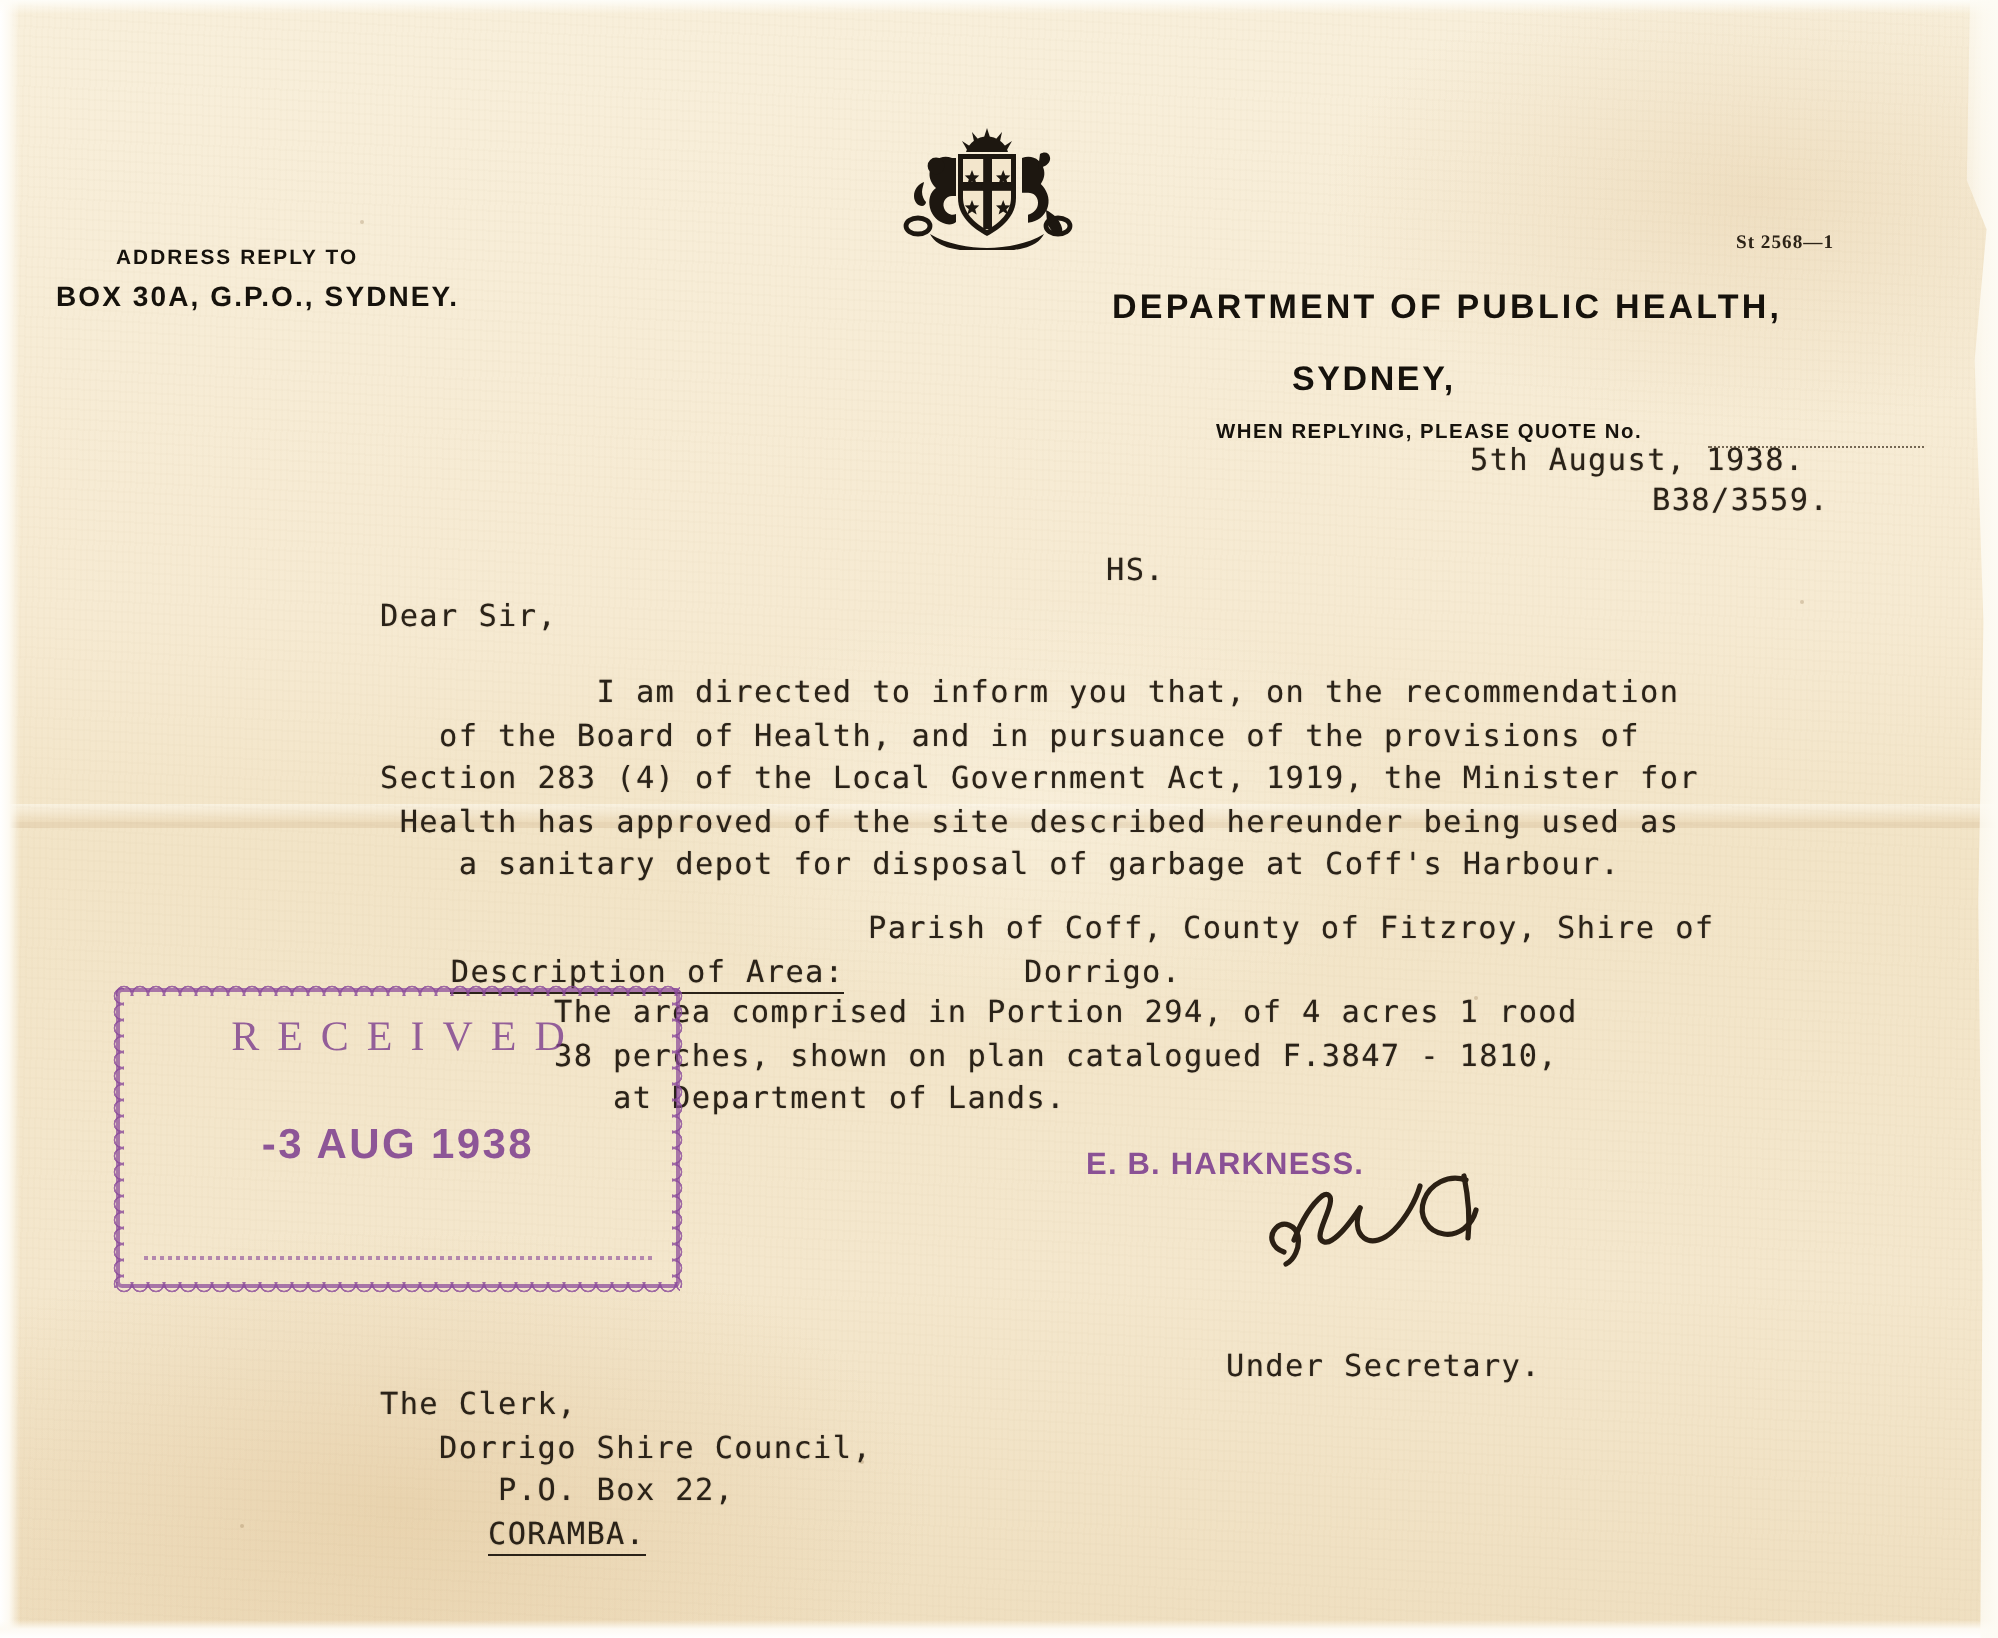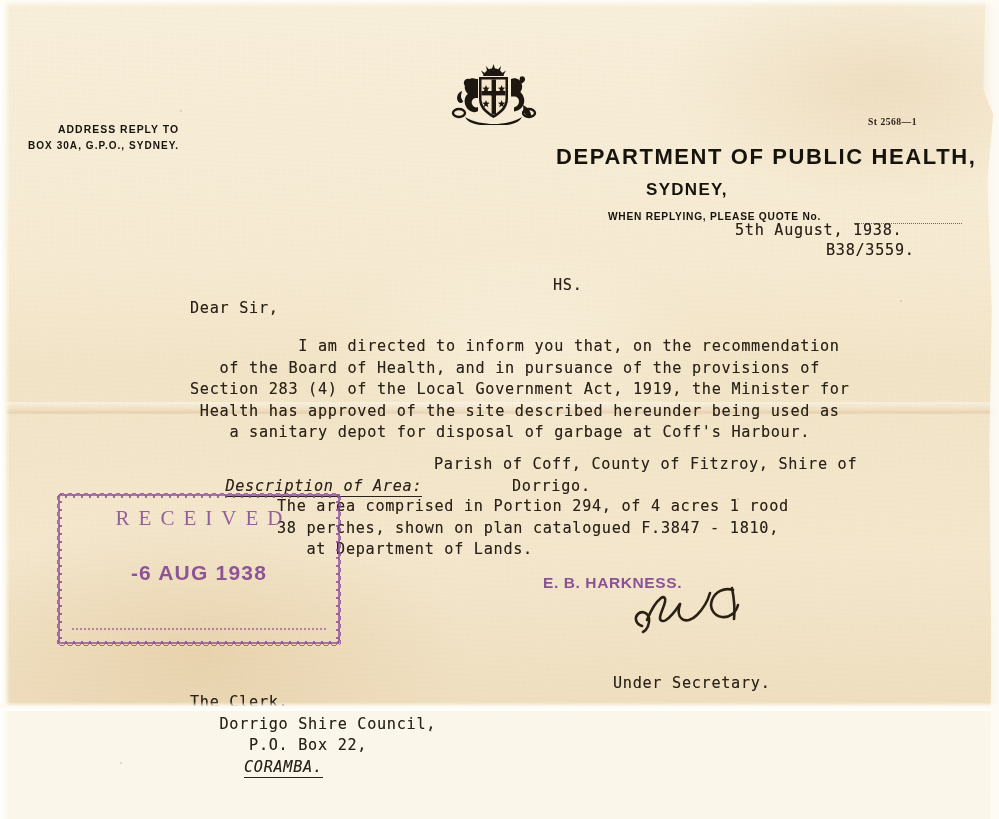--- a/index.html
+++ b/index.html
@@ -2,21 +2,21 @@
 <html><head>
 <meta charset="utf-8">
 <style>
   html,body{margin:0;padding:0;}
   body{
     width:999px;height:819px;overflow:hidden;
     background:#fbf6ea;
     font-family:"Liberation Sans",sans-serif;
   }
   #sheet{
-    position:relative;width:999px;height:711px;
+    position:relative;width:999px;height:819px;
     background:
       radial-gradient(ellipse 380px 200px at 20% 92%, rgba(214,178,124,.30), rgba(214,178,124,0) 70%),
       radial-gradient(ellipse 300px 160px at 88% 12%, rgba(214,180,128,.26), rgba(214,180,128,0) 72%),
       radial-gradient(ellipse 260px 150px at 52% 50%, rgba(255,250,238,.45), rgba(255,250,238,0) 75%),
       linear-gradient(180deg,#f8efdb 0%,#f6ead2 38%,#f2e4c7 52%,#f4e7cd 78%,#efdfc0 100%);
   }
   
   #sheet:before{
     content:"";position:absolute;left:0;top:0;width:10px;height:819px;
     background:linear-gradient(90deg,#ffffff 0%,#fdfaf2 45%,rgba(253,250,242,0) 100%);
@@ -57,39 +57,39 @@
     font-family:"DejaVu Sans Mono","Liberation Mono",monospace;
     font-size:15.2px;letter-spacing:.7px;line-height:21.5px;
     color:#2a2218;
     text-shadow:0 0 .6px rgba(60,48,32,.45);
     margin-top:40px;
   }
   
   .lh{
     font-family:"Liberation Sans",sans-serif;font-weight:bold;color:#16120c;
   }
-  #dept{left:556px;top:144px;font-size:22px;letter-spacing:1.6px;}
+  #dept{left:556px;top:144px;font-size:17px;letter-spacing:1.6px;}
   #syd{left:646px;top:180px;font-size:17px;letter-spacing:1.3px;}
   #date{left:735px;top:180px;}
   #ref{left:826px;top:200px;}
   #quote{left:608px;top:211px;font-size:10.2px;letter-spacing:.75px;}
   .leader{
     position:absolute;left:854px;top:221px;width:108px;height:2px;z-index:10;
     border-bottom:1.5px dotted #4a3c2a;opacity:.75;
   }
   #addr1{left:58px;top:124px;font-size:10.4px;letter-spacing:1.05px;}
-  #addr2{left:28px;top:140px;font-size:10px;letter-spacing:1.05px;}
+  #addr2{left:28px;top:140px;font-size:14px;letter-spacing:1.05px;}
   #formcode{left:868px;top:116px;font-size:9.6px;letter-spacing:.5px;font-weight:bold;color:#2d2418;
     font-family:"Liberation Serif",serif;}
 
   #hs{left:553px;top:235px;}
   #dear{left:190px;top:258px;}
   #para{left:190px;top:296px;text-align:center;}
   #descLabel{left:186px;top:414px;}
-  .ul{border-bottom:1.3px solid #2a2218;padding-bottom:1px;font-style:italic;}
+  .ul{border-bottom:1.3px solid #2a2218;padding-bottom:1px;}
   #descBody{left:434px;top:414px;}
   #descBody2{left:277px;top:456px;}
   #yours{left:492px;top:534px;}
   #undersec{left:613px;top:633px;}
   #to{left:190px;top:652px;}
 
   
   #arms{position:absolute;left:443px;top:55px;width:101px;height:70px;z-index:11;}
 
   
@@ -233,17 +233,17 @@
 <span>      P.O. Box 22,</span>
 <span style="padding-left:54px;"><span class="ul">CORAMBA.</span></span></div>
 
   <div id="stamp">
     <div id="stampFrame"></div>
     <div class="wave wave-top"></div>
     <div class="wave wave-bot"></div>
     <div class="wave-v wave-l"></div>
     <div class="wave-v wave-r"></div>
     <div id="stampWord">RECEIVED</div>
-    <div id="stampDate">-6 AUG 1938</div>
+    <div id="stampDate">-3 AUG 1938</div>
     <div id="stampFine"></div>
   </div>
 
 </div>
 
 </body></html>

